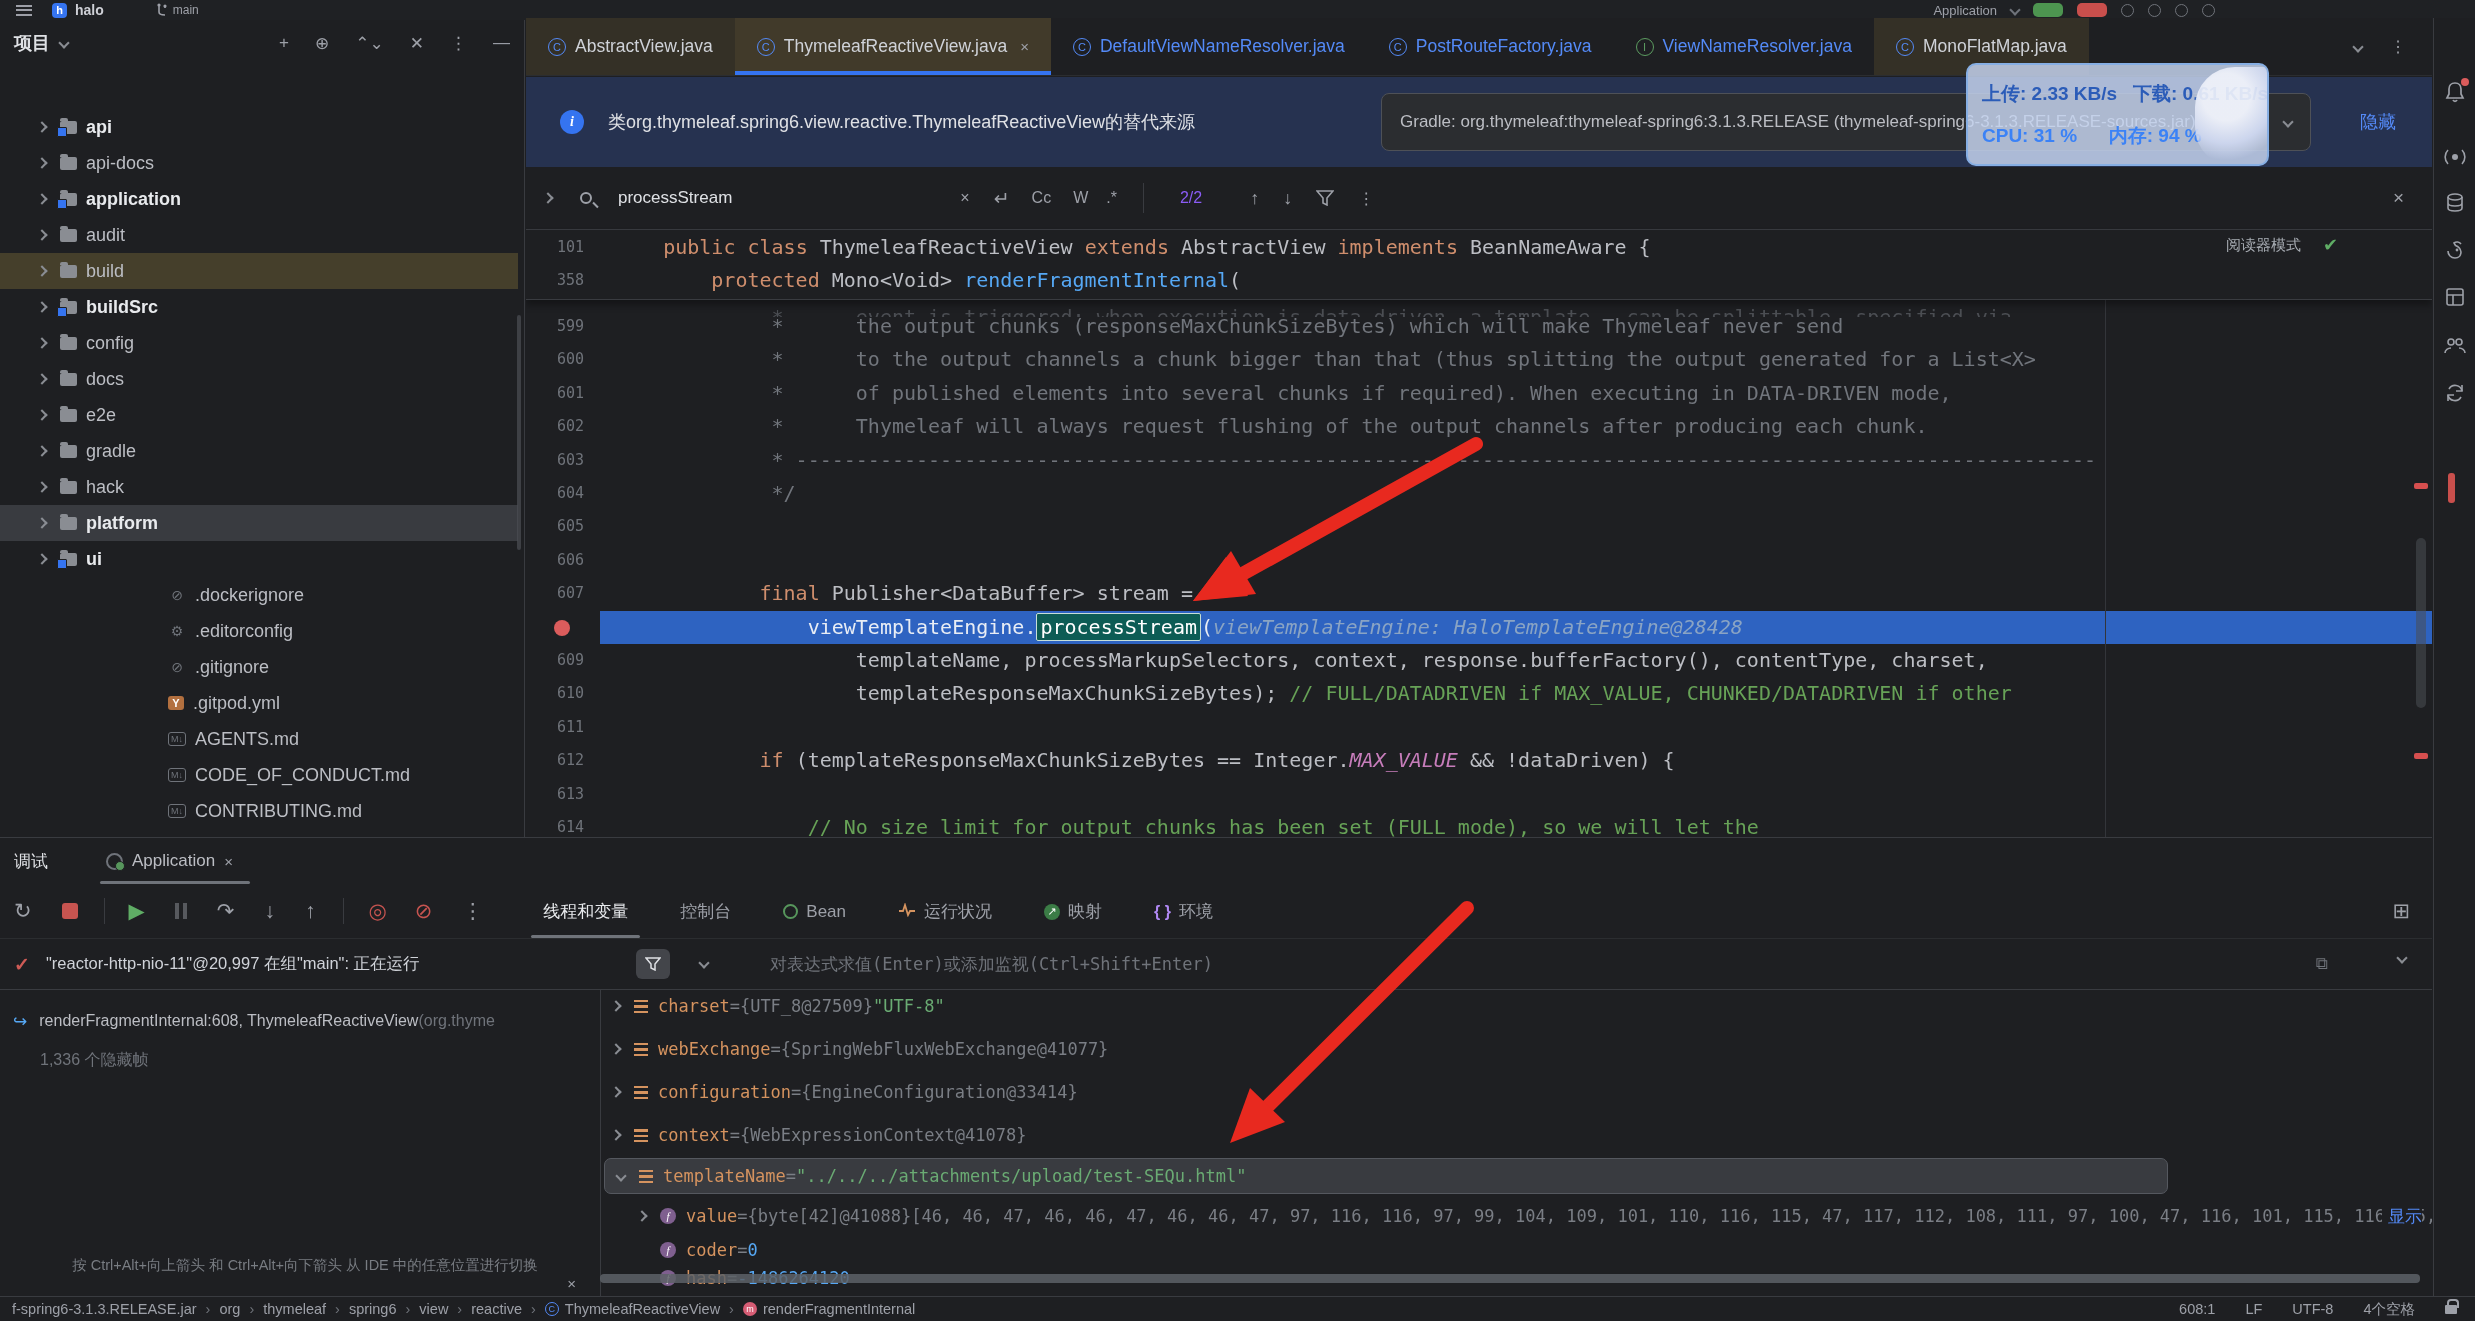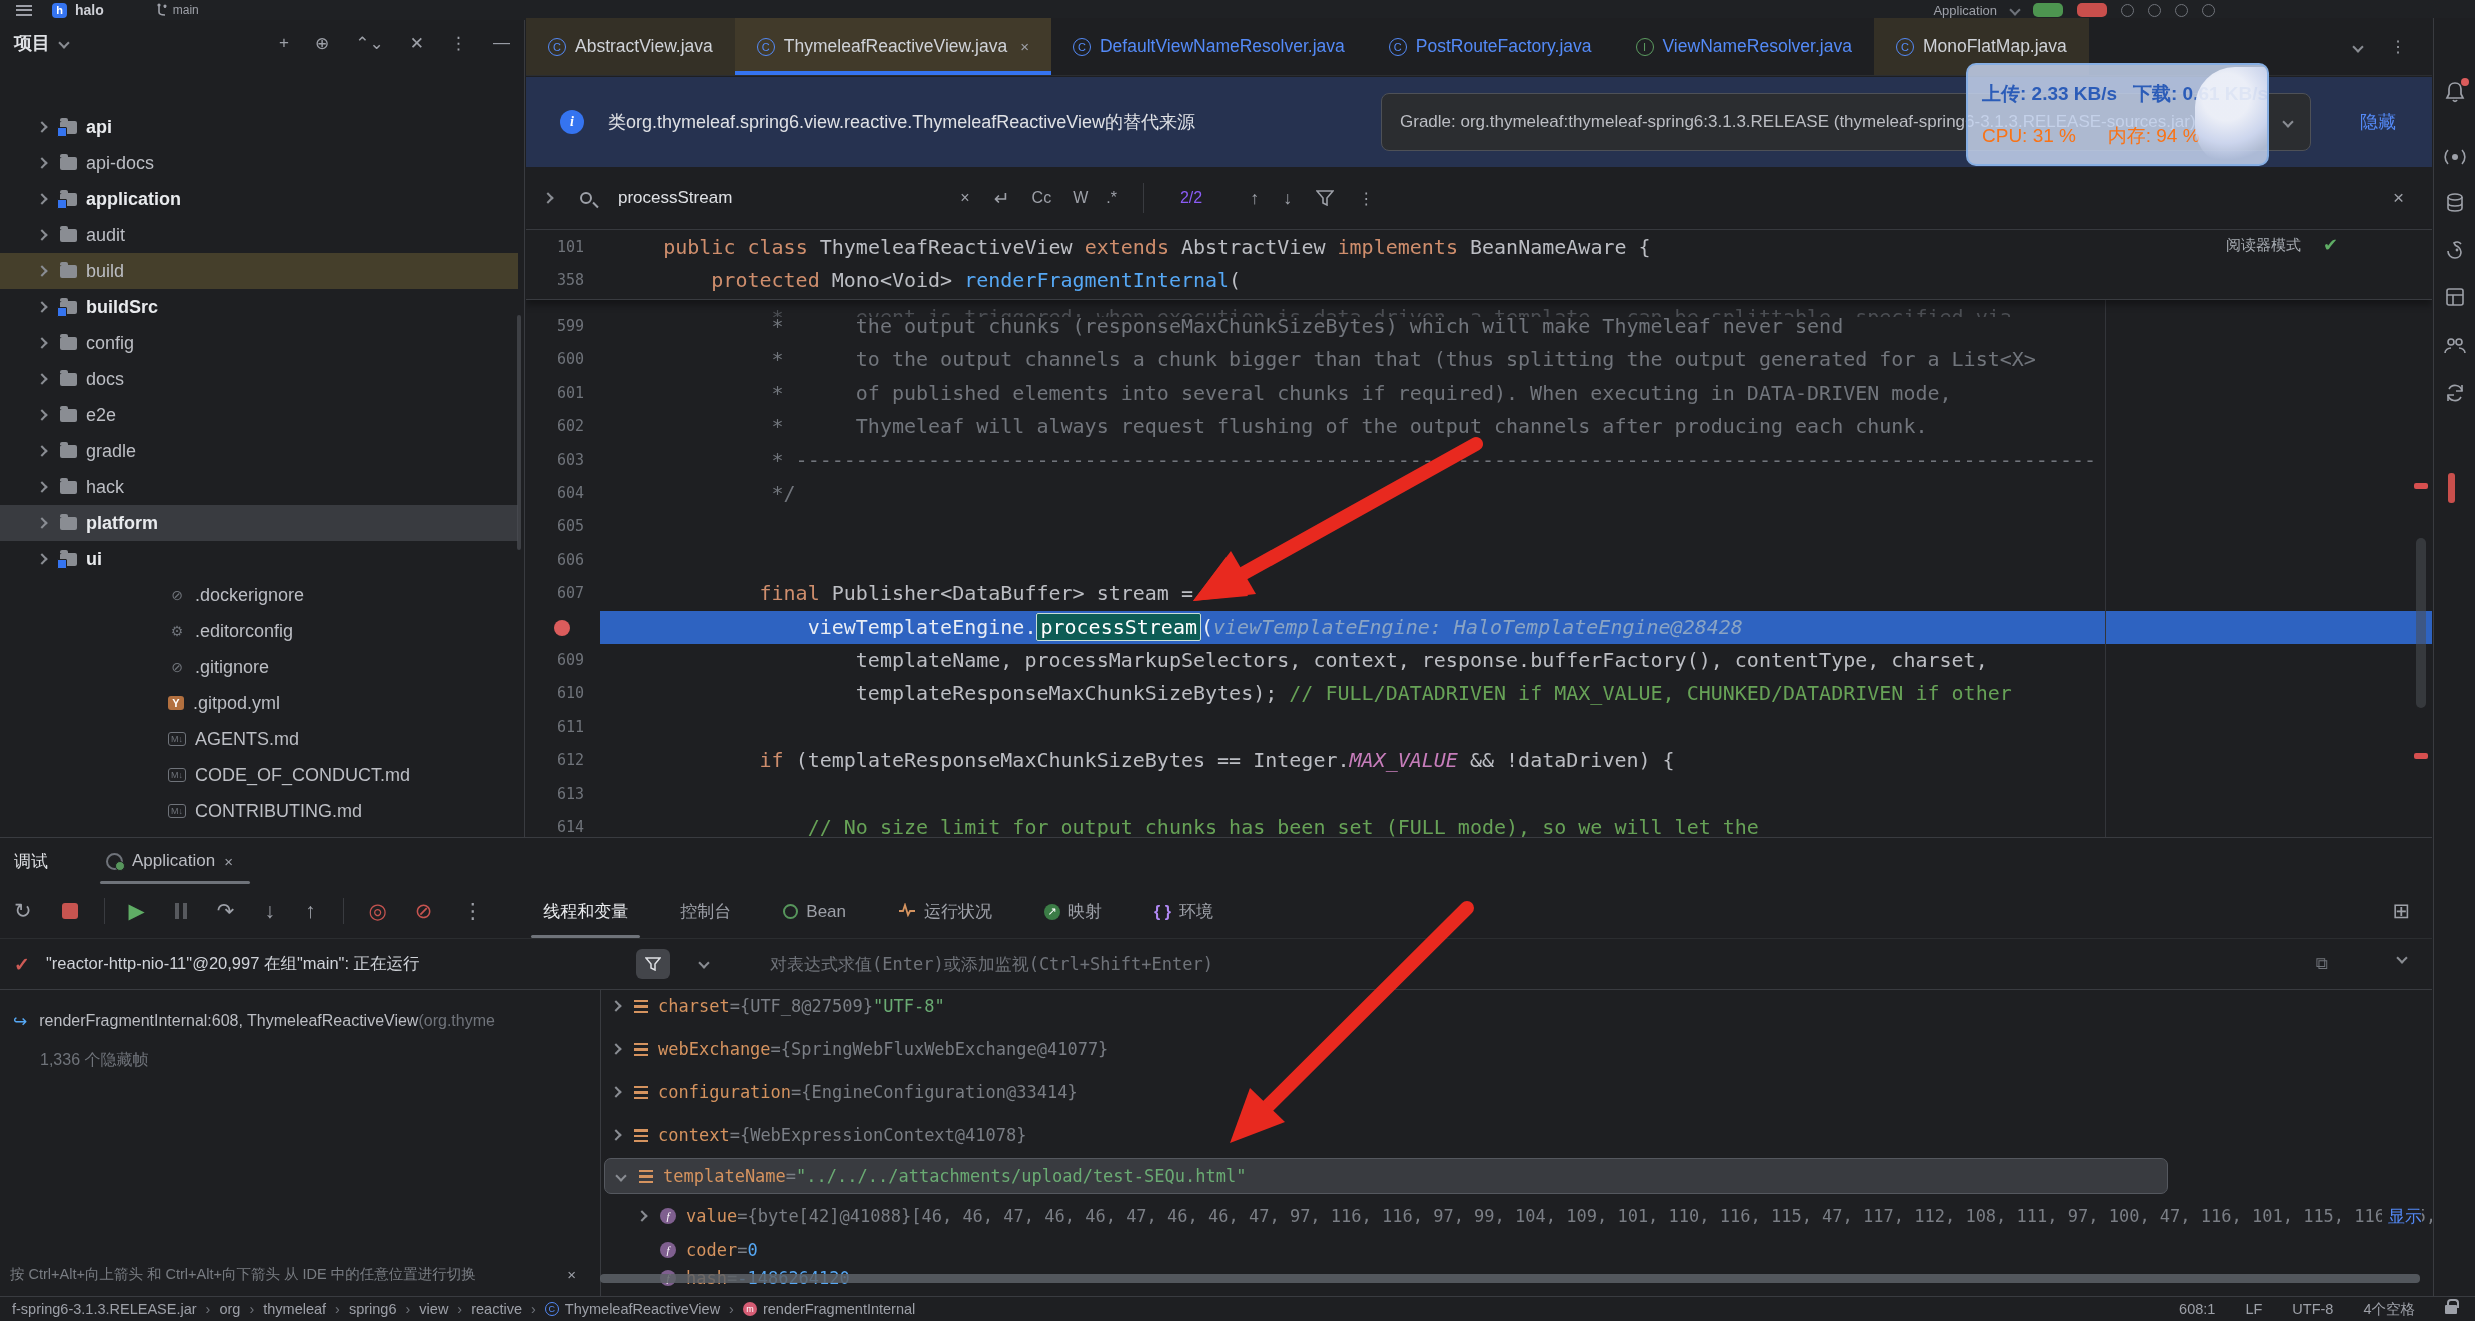--- a/index.html
+++ b/index.html
@@ -125,21 +125,21 @@
   .funnelbtn { position:absolute; left:636px; top:10px; width:34px; height:30px; background:#43454a; border-radius:6px; display:flex; align-items:center; justify-content:center;}
   .watchrow { position:absolute; left:740px; top:100px; width:1692px; height:52px; border-top:1px solid #2b2d30; border-bottom:1px solid #393b40; display:flex; align-items:center;}
   .watch-ph { margin-left:30px; font-family:"DejaVu Sans Mono",monospace; font-size:17px; color:#6f737a;}
   .watch-icons { margin-left:auto; margin-right:26px; display:flex; gap:70px; color:#6f737a; font-size:17px;}
   .vdiv { position:absolute; left:600px; top:152px; width:1px; height:307px; background:#393b40; }
 
   .framerow { position:absolute; left:0; width:600px; height:38px; display:flex; align-items:center; font-size:16px; overflow:hidden; white-space:nowrap;}
   .frame-ico { color:#56a8f5; font-size:17px; margin-left:13px; flex:none;}
   .frame-pkg { color:#6f737a; }
   .hiddenframes { color:#6f737a; }
-  .dbg-tip { position:absolute; left:0; top:418px; width:600px; height:36px; display:flex; align-items:center; font-size:14.5px; color:#787c82;}
+  .dbg-tip { position:absolute; left:0; top:418px; width:600px; height:36px; display:flex; align-items:center; font-size:14.5px; color:#787c82;flex-direction:column;}
   .dbg-tip .x { margin-left:auto; margin-right:24px; color:#9da0a8; font-size:15px;}
 
   .varrow { position:absolute; left:600px; width:1832px; height:36px; display:flex; align-items:center;
             font-family:"DejaVu Sans Mono",monospace; font-size:17px; white-space:nowrap; overflow:hidden;}
   .varrow.sel { background:#393b40; border:1px solid #55585f; border-radius:7px; left:604px; width:1564px;}
   .vchev { margin-left:12px; flex:none;}
   .varico { width:14px; height:13px; margin-left:14px; flex:none;
             background-image:repeating-linear-gradient(to bottom, #d5935f 0 2.5px, transparent 2.5px 5.5px); }
   .fldico { width:16px; height:16px; border-radius:50%; background:#7f5f8f; color:#fff; font-size:11px; font-style:italic;
             display:flex; align-items:center; justify-content:center; margin-left:14px; flex:none; font-family:"Liberation Serif",serif;}
@@ -163,21 +163,21 @@
   
   .strip { left:2433px; top:18px; width:42px; height:1278px; border-left:1px solid #393b40; background:#1e1f22; }
   .strip-ico { position:absolute; left:50%; transform:translateX(-50%); color:#9da0a8; }
   .belldot { position:absolute; right:-3px; top:-2px; width:8px; height:8px; background:#db5c5c; border-radius:50%;}
   .err-pill { position:absolute; left:14px; top:455px; width:7px; height:30px; background:#c94f4c; border-radius:3px;}
 
   
   .netw { left:1966px; top:63px; width:303px; height:103px; background:rgba(198,212,240,.84); border:2px solid #86aee3;
           border-radius:10px; z-index:30; overflow:hidden; }
   .netw .l1 { position:absolute; left:14px; top:16px; font-size:19px; font-weight:bold; color:#2b5cb8; white-space:nowrap;}
-  .netw .l2 { position:absolute; left:14px; top:58px; font-size:19px; font-weight:normal; color:#f97316; white-space:nowrap;}
+  .netw .l2 { position:absolute; left:14px; top:58px; font-size:19px; font-weight:bold; color:#3b82f6; white-space:nowrap;}
   .mascot { position:absolute; right:-6px; top:2px; width:78px; height:100px; border-radius:40px 10px 10px 40px;
             background:radial-gradient(circle at 40% 30%, #f2f4fb 0 28%, #cfd8f0 55%, rgba(180,195,230,.0) 75%); opacity:.9;}
 
   .arrows { left:0; top:0; width:2475px; height:1321px; z-index:40; pointer-events:none; }
 </style>
 </head>
 <body>
 
 <div class="app">
 

